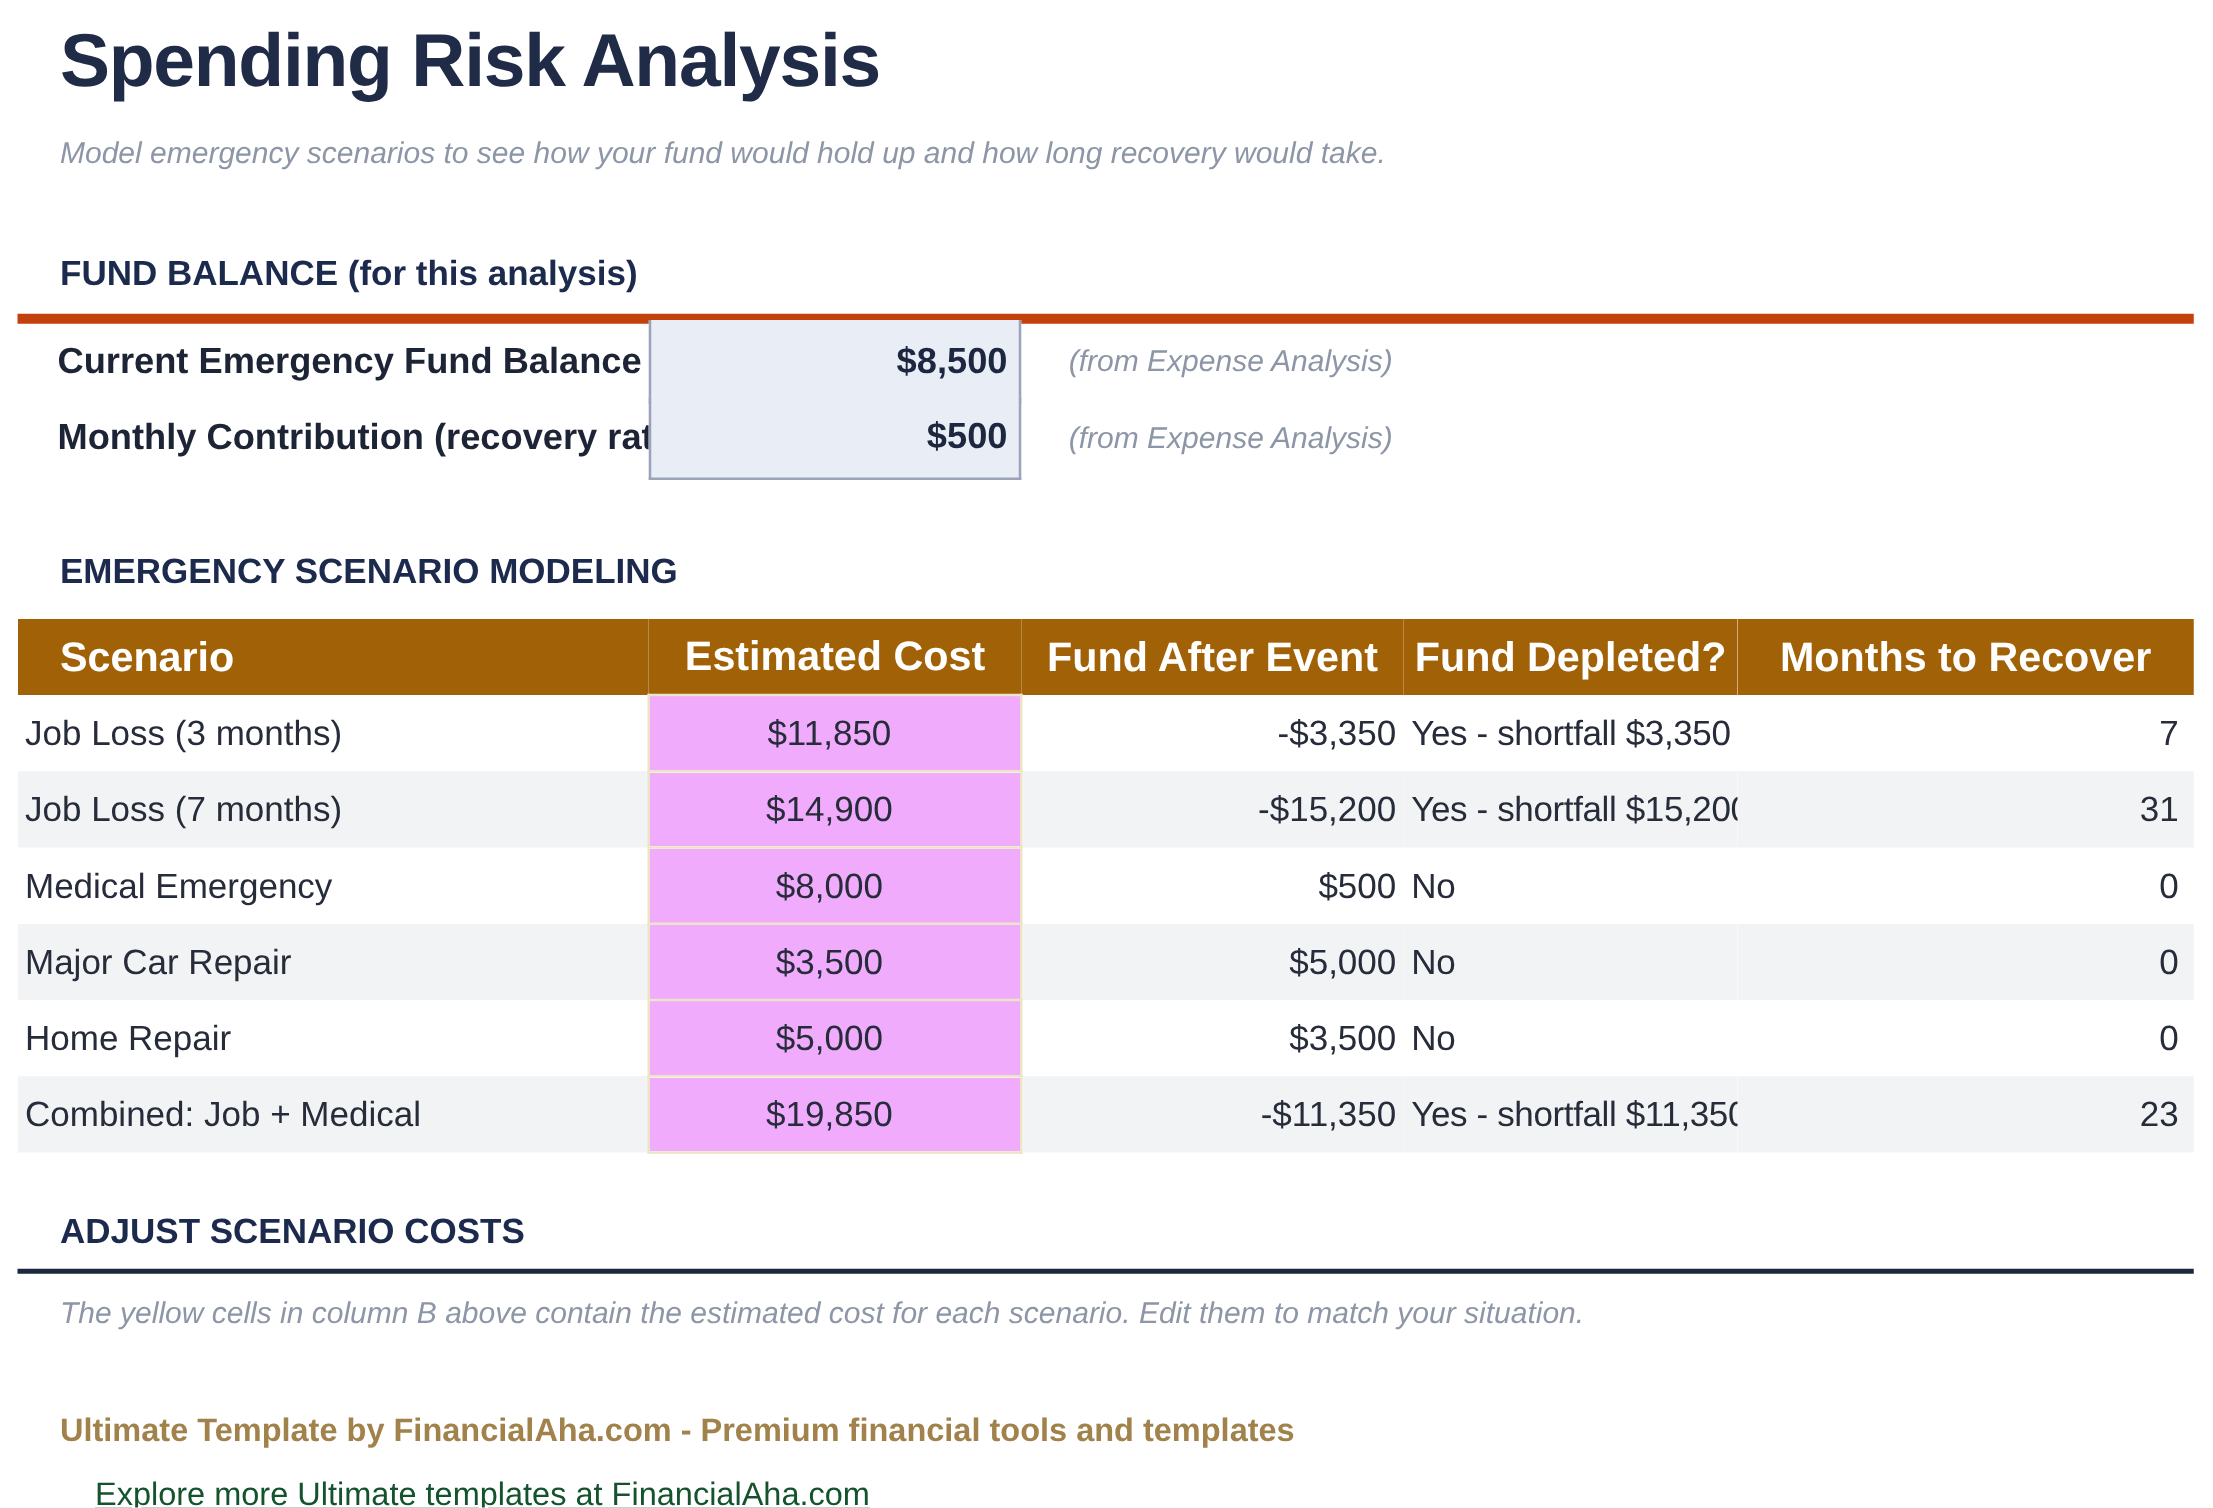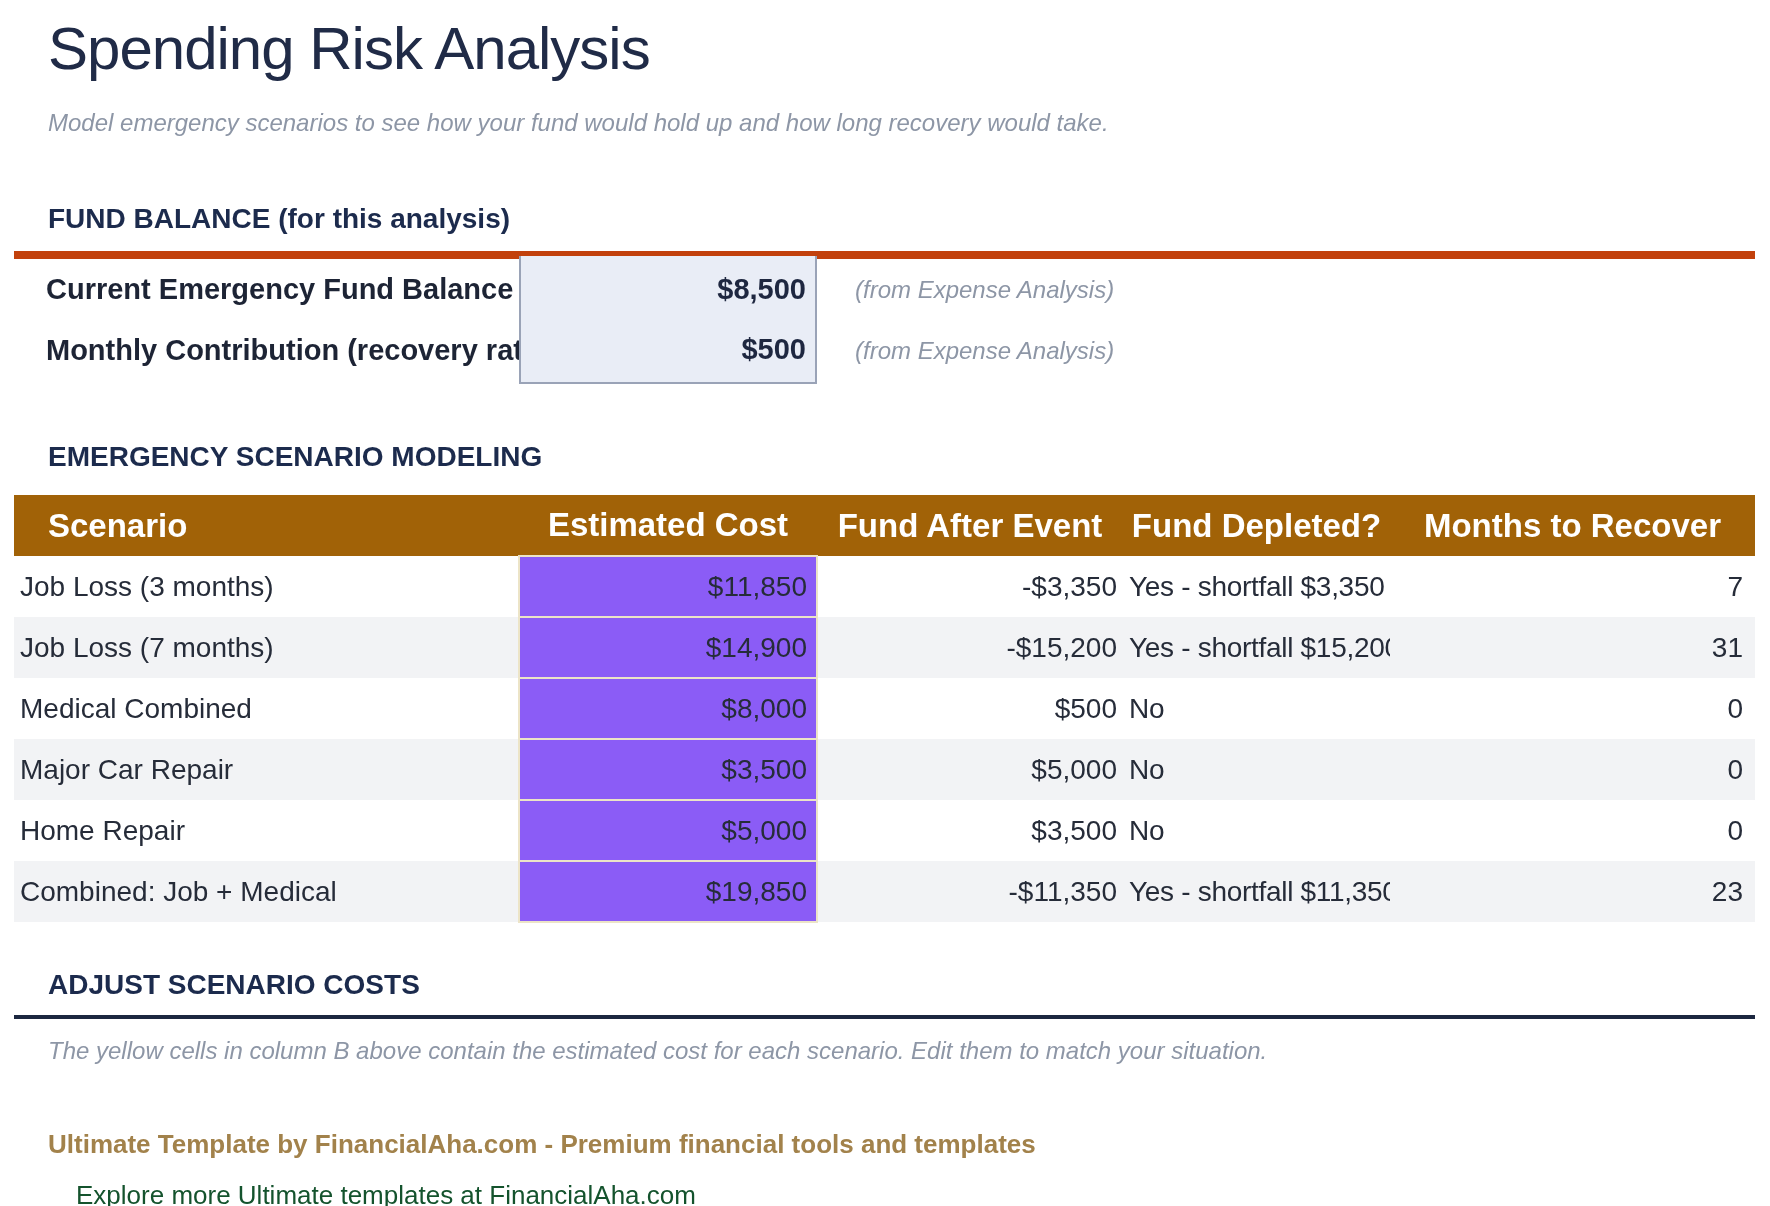--- a/index.html
+++ b/index.html
@@ -6,21 +6,21 @@
   html, body { width: 1770px; height: 1206px; overflow: hidden; background: #ffffff; }
   body {
     font-family: "Liberation Sans", "DejaVu Sans", sans-serif;
     color: #262c39;
   }
 
   
   .page-title {
     margin: 14px 0 0 48px;
     font-size: 60px;
-    font-weight: normal;
+    font-weight: bold;
     letter-spacing: -1px;
     color: #202b47;
   }
   .subtitle {
     margin: 26px 0 0 48px;
     font-size: 24px;
     font-style: italic;
     color: #8d96a6;
   }
   .section-heading {
@@ -98,23 +98,23 @@
   .scenario-table tbody td {
     height: 61px;
     font-size: 28px;
     color: #262c39;
     white-space: nowrap;
     overflow: hidden;
   }
   .scenario-table tbody tr:nth-child(even) { background: #f2f3f5; }
   td.c-scenario { padding-left: 6px; }
   td.c-cost {
-    background: #8b5cf6;
+    background: #f0abfc;
     border: 2px solid #ece4c7;
-    text-align: right;
+    text-align: center;
     padding-right: 9px;
   }
   td.c-after { text-align: right; padding-right: 6px; }
   td.c-depleted { padding-left: 6px; letter-spacing: -0.3px; }
   td.c-months { text-align: right; padding-right: 12px; }
 
   
   .rule {
     margin: 14px 0 0 14px;
     width: 1741px;
@@ -196,21 +196,21 @@
 
   <tr>
     <td class="c-scenario">Job Loss (7 months)</td>
     <td class="c-cost">$14,900</td>
     <td class="c-after">-$15,200</td>
     <td class="c-depleted">Yes - shortfall $15,200</td>
     <td class="c-months">31</td>
   </tr>
 
   <tr>
-    <td class="c-scenario">Medical Combined</td>
+    <td class="c-scenario">Medical Emergency</td>
     <td class="c-cost">$8,000</td>
     <td class="c-after">$500</td>
     <td class="c-depleted">No</td>
     <td class="c-months">0</td>
   </tr>
 
   <tr>
     <td class="c-scenario">Major Car Repair</td>
     <td class="c-cost">$3,500</td>
     <td class="c-after">$5,000</td>

